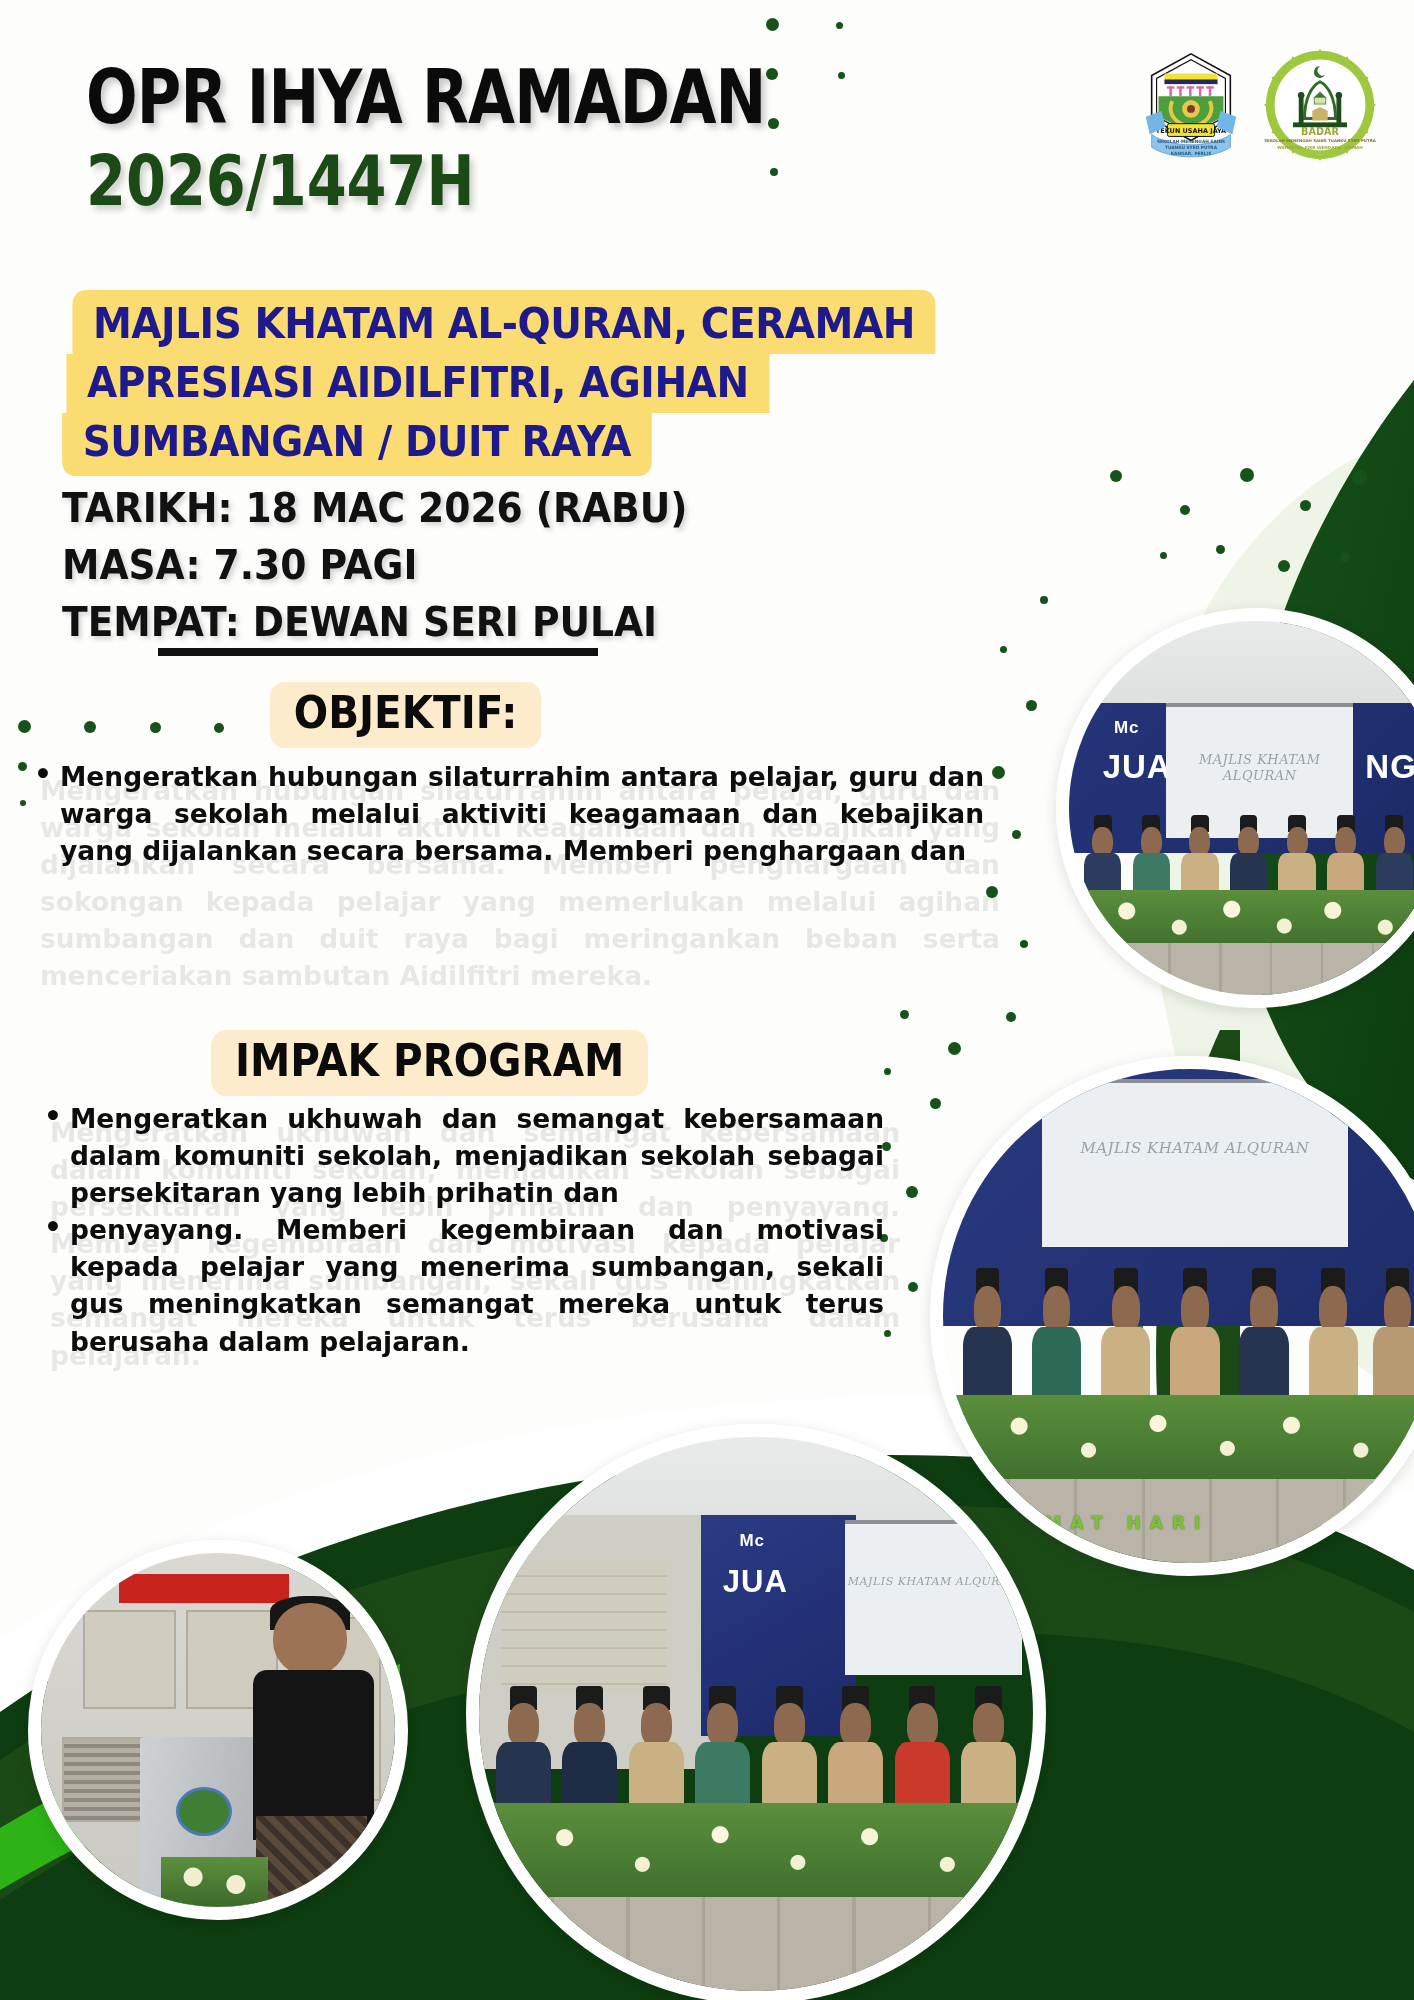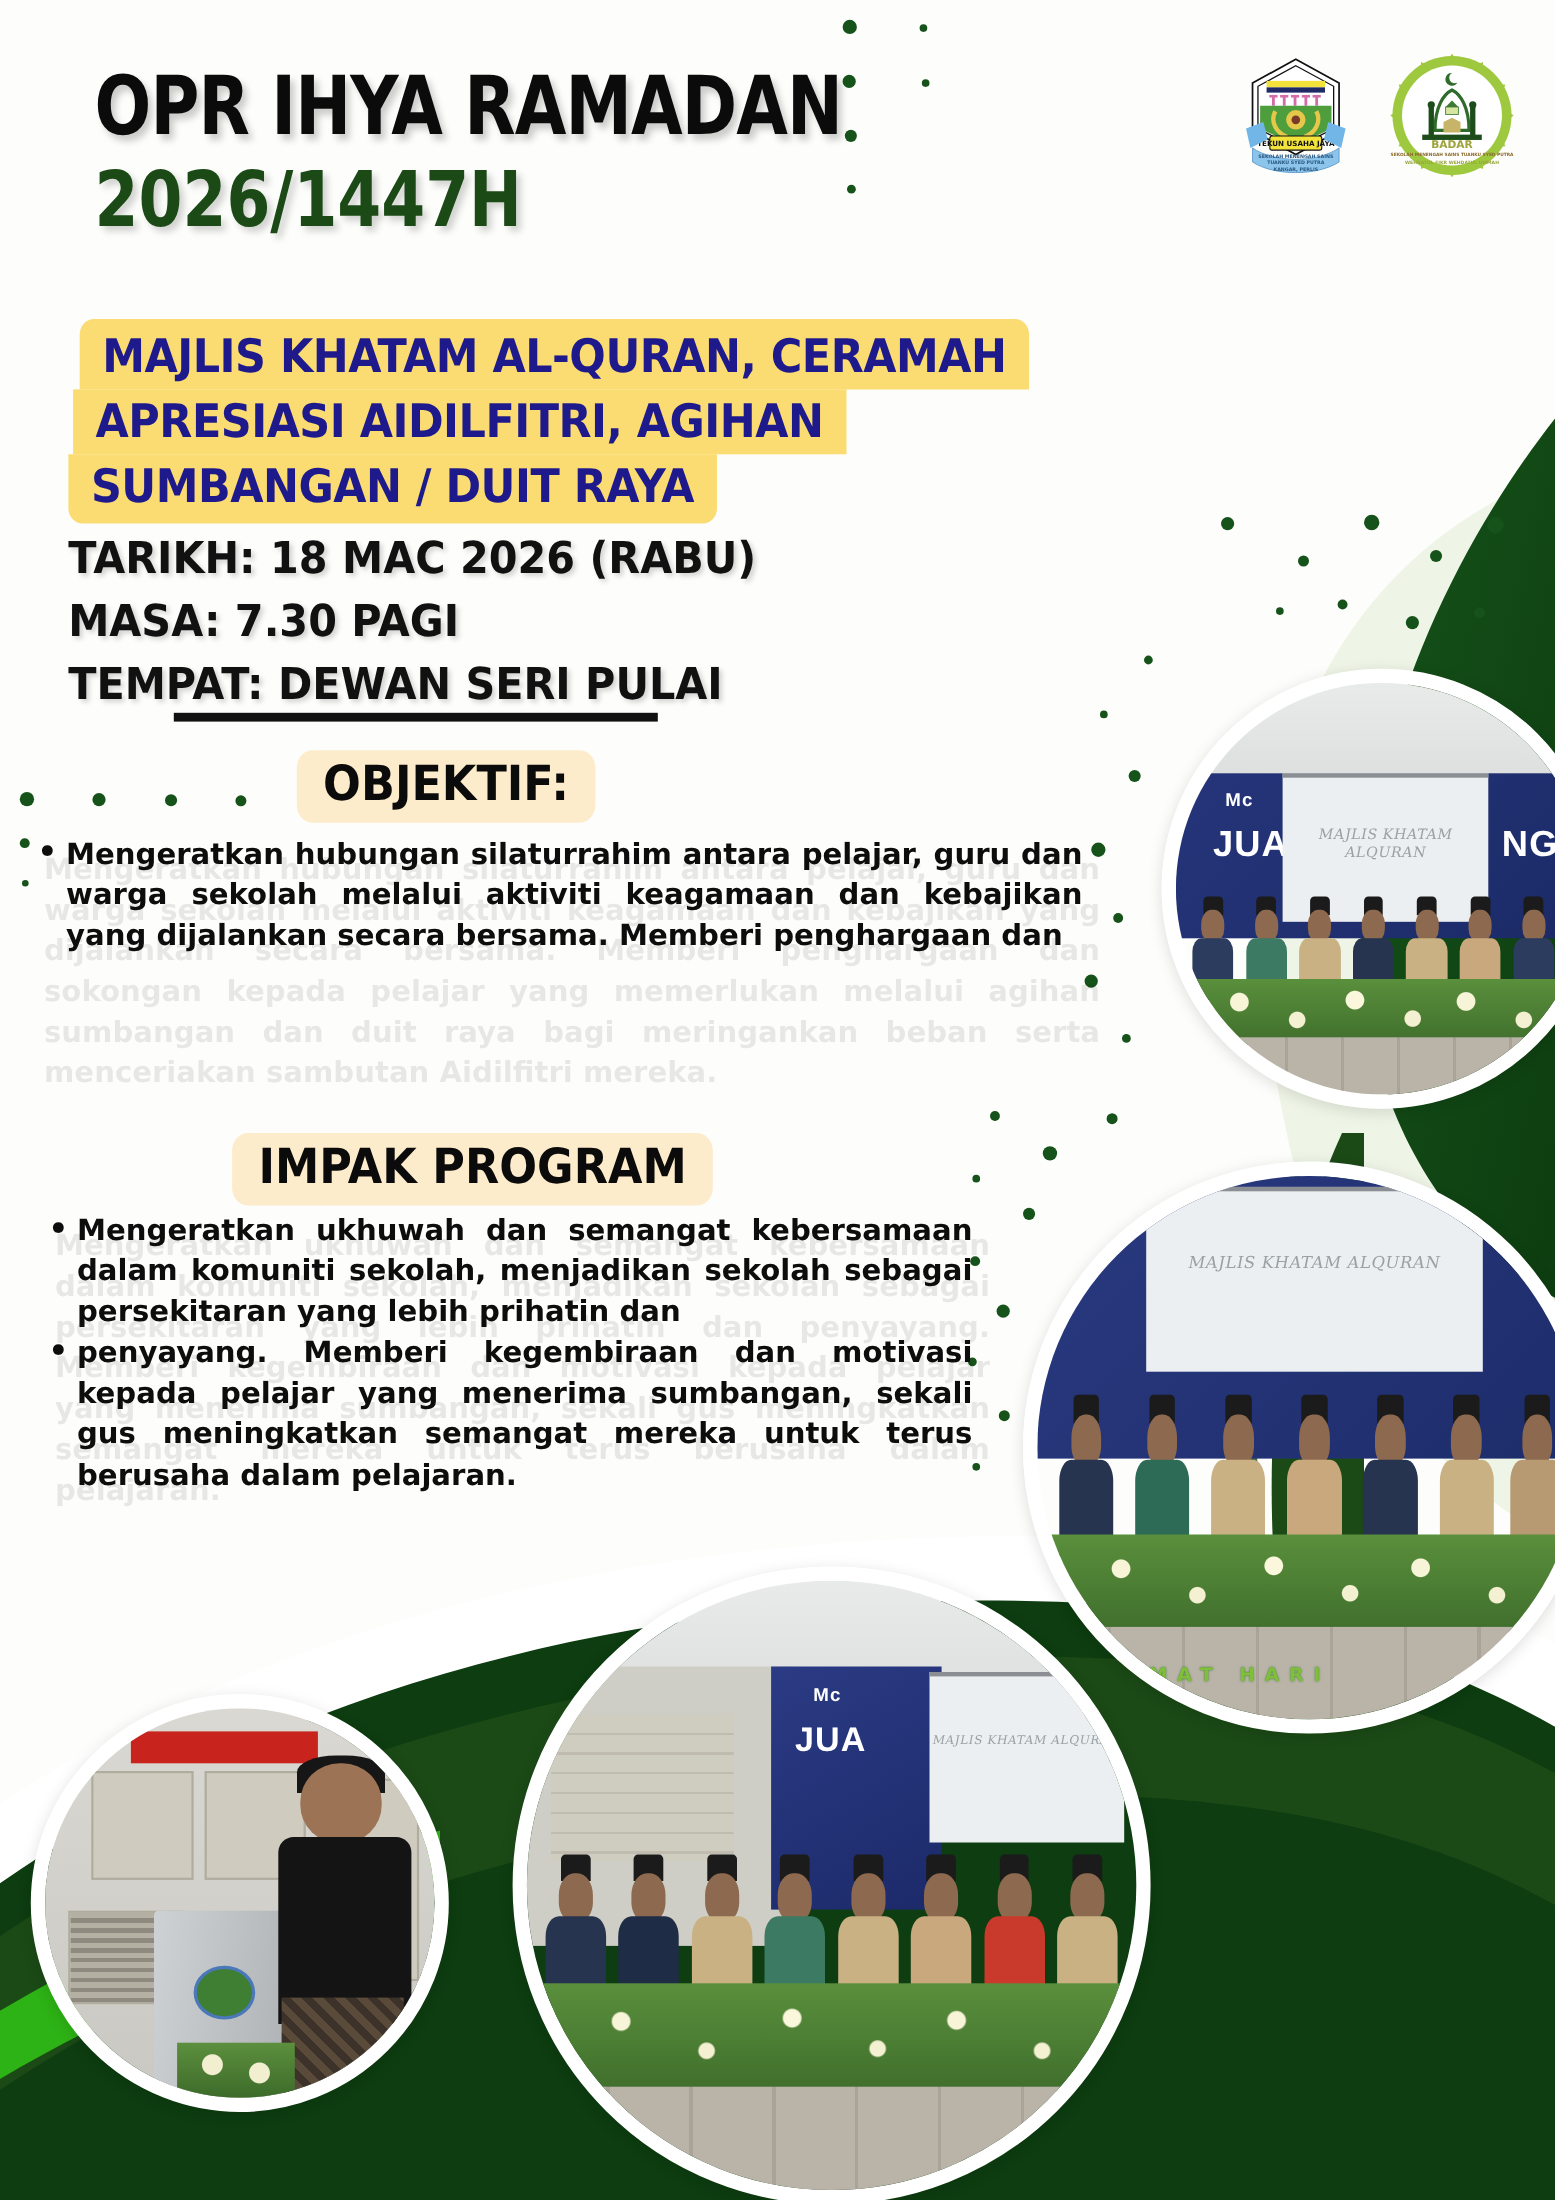--- a/index.html
+++ b/index.html
@@ -69,21 +69,21 @@
     white-space: nowrap;
   }
 
   
   .logo-row {
     position: absolute;
     right: 36px;
     top: 40px;
     display: flex;
     align-items: center;
-    gap: 25px;
+    gap: 12px;
     height: 130px;
   }
   .logo-crest { width: 118px; height: 118px; }
   .logo-wordmark {
     font-family: "Liberation Serif", serif;
     font-size: 63px;
     font-weight: 700;
     color: #1b1b8f;
     letter-spacing: 0px;
     line-height: 1;

